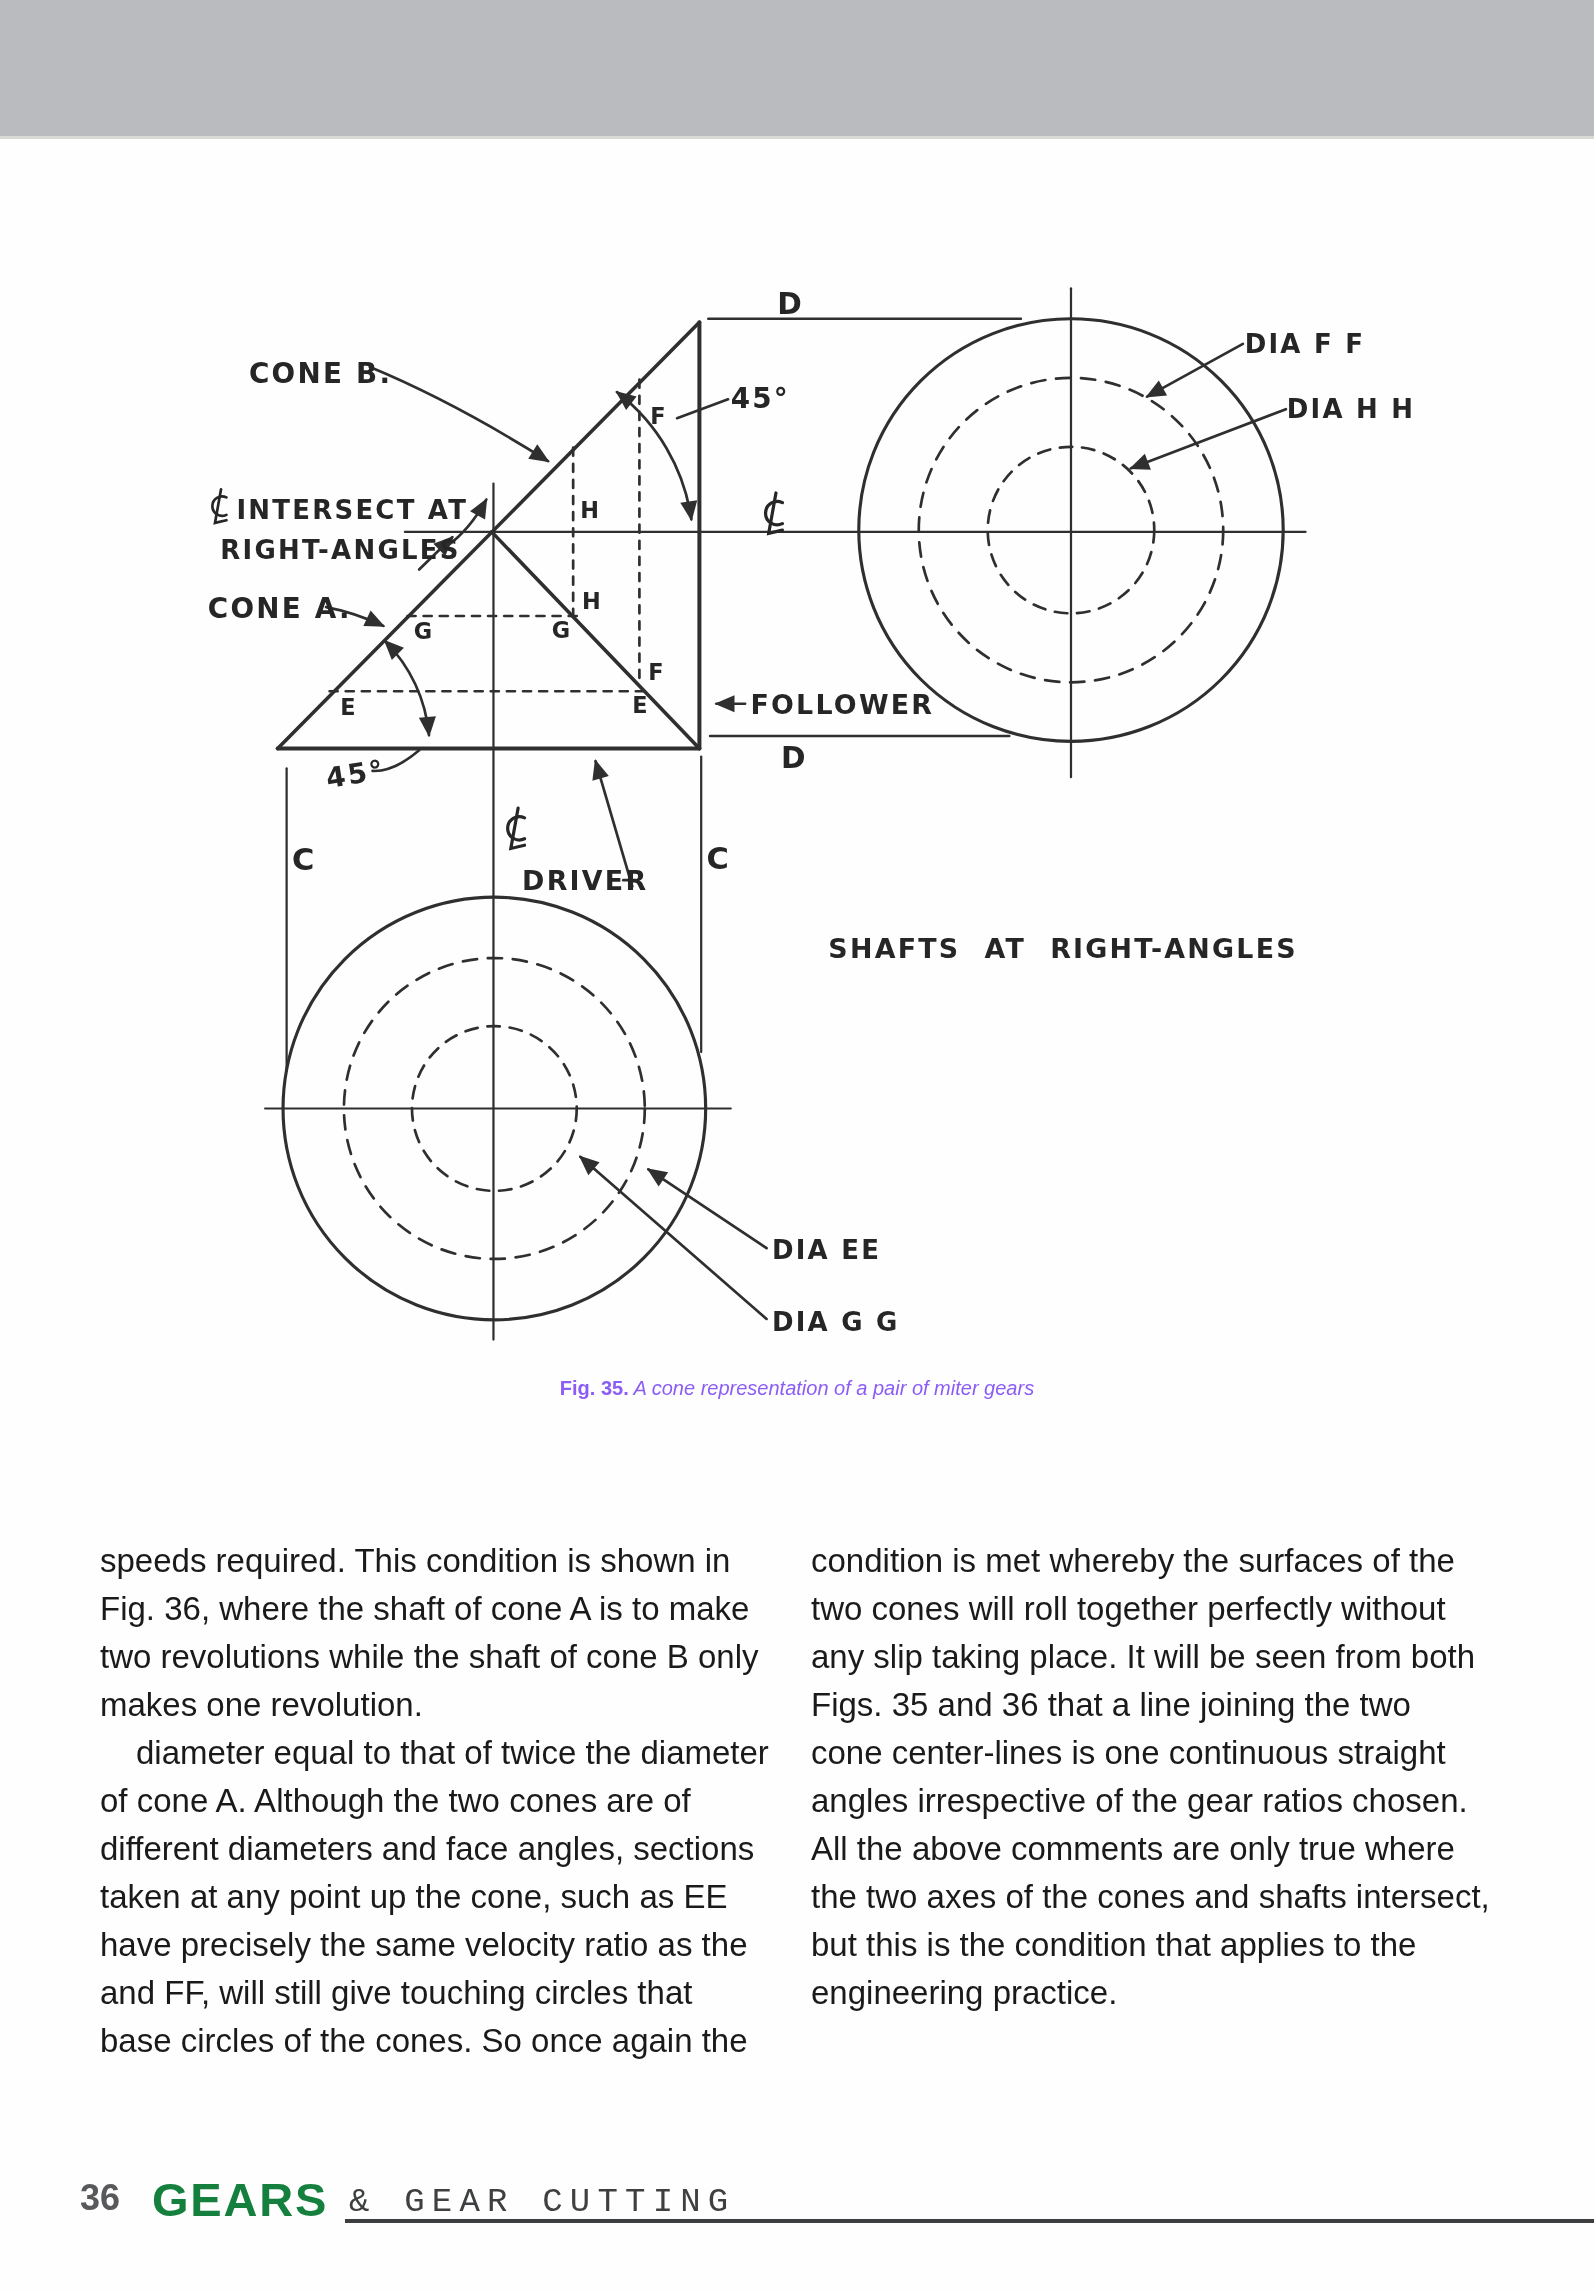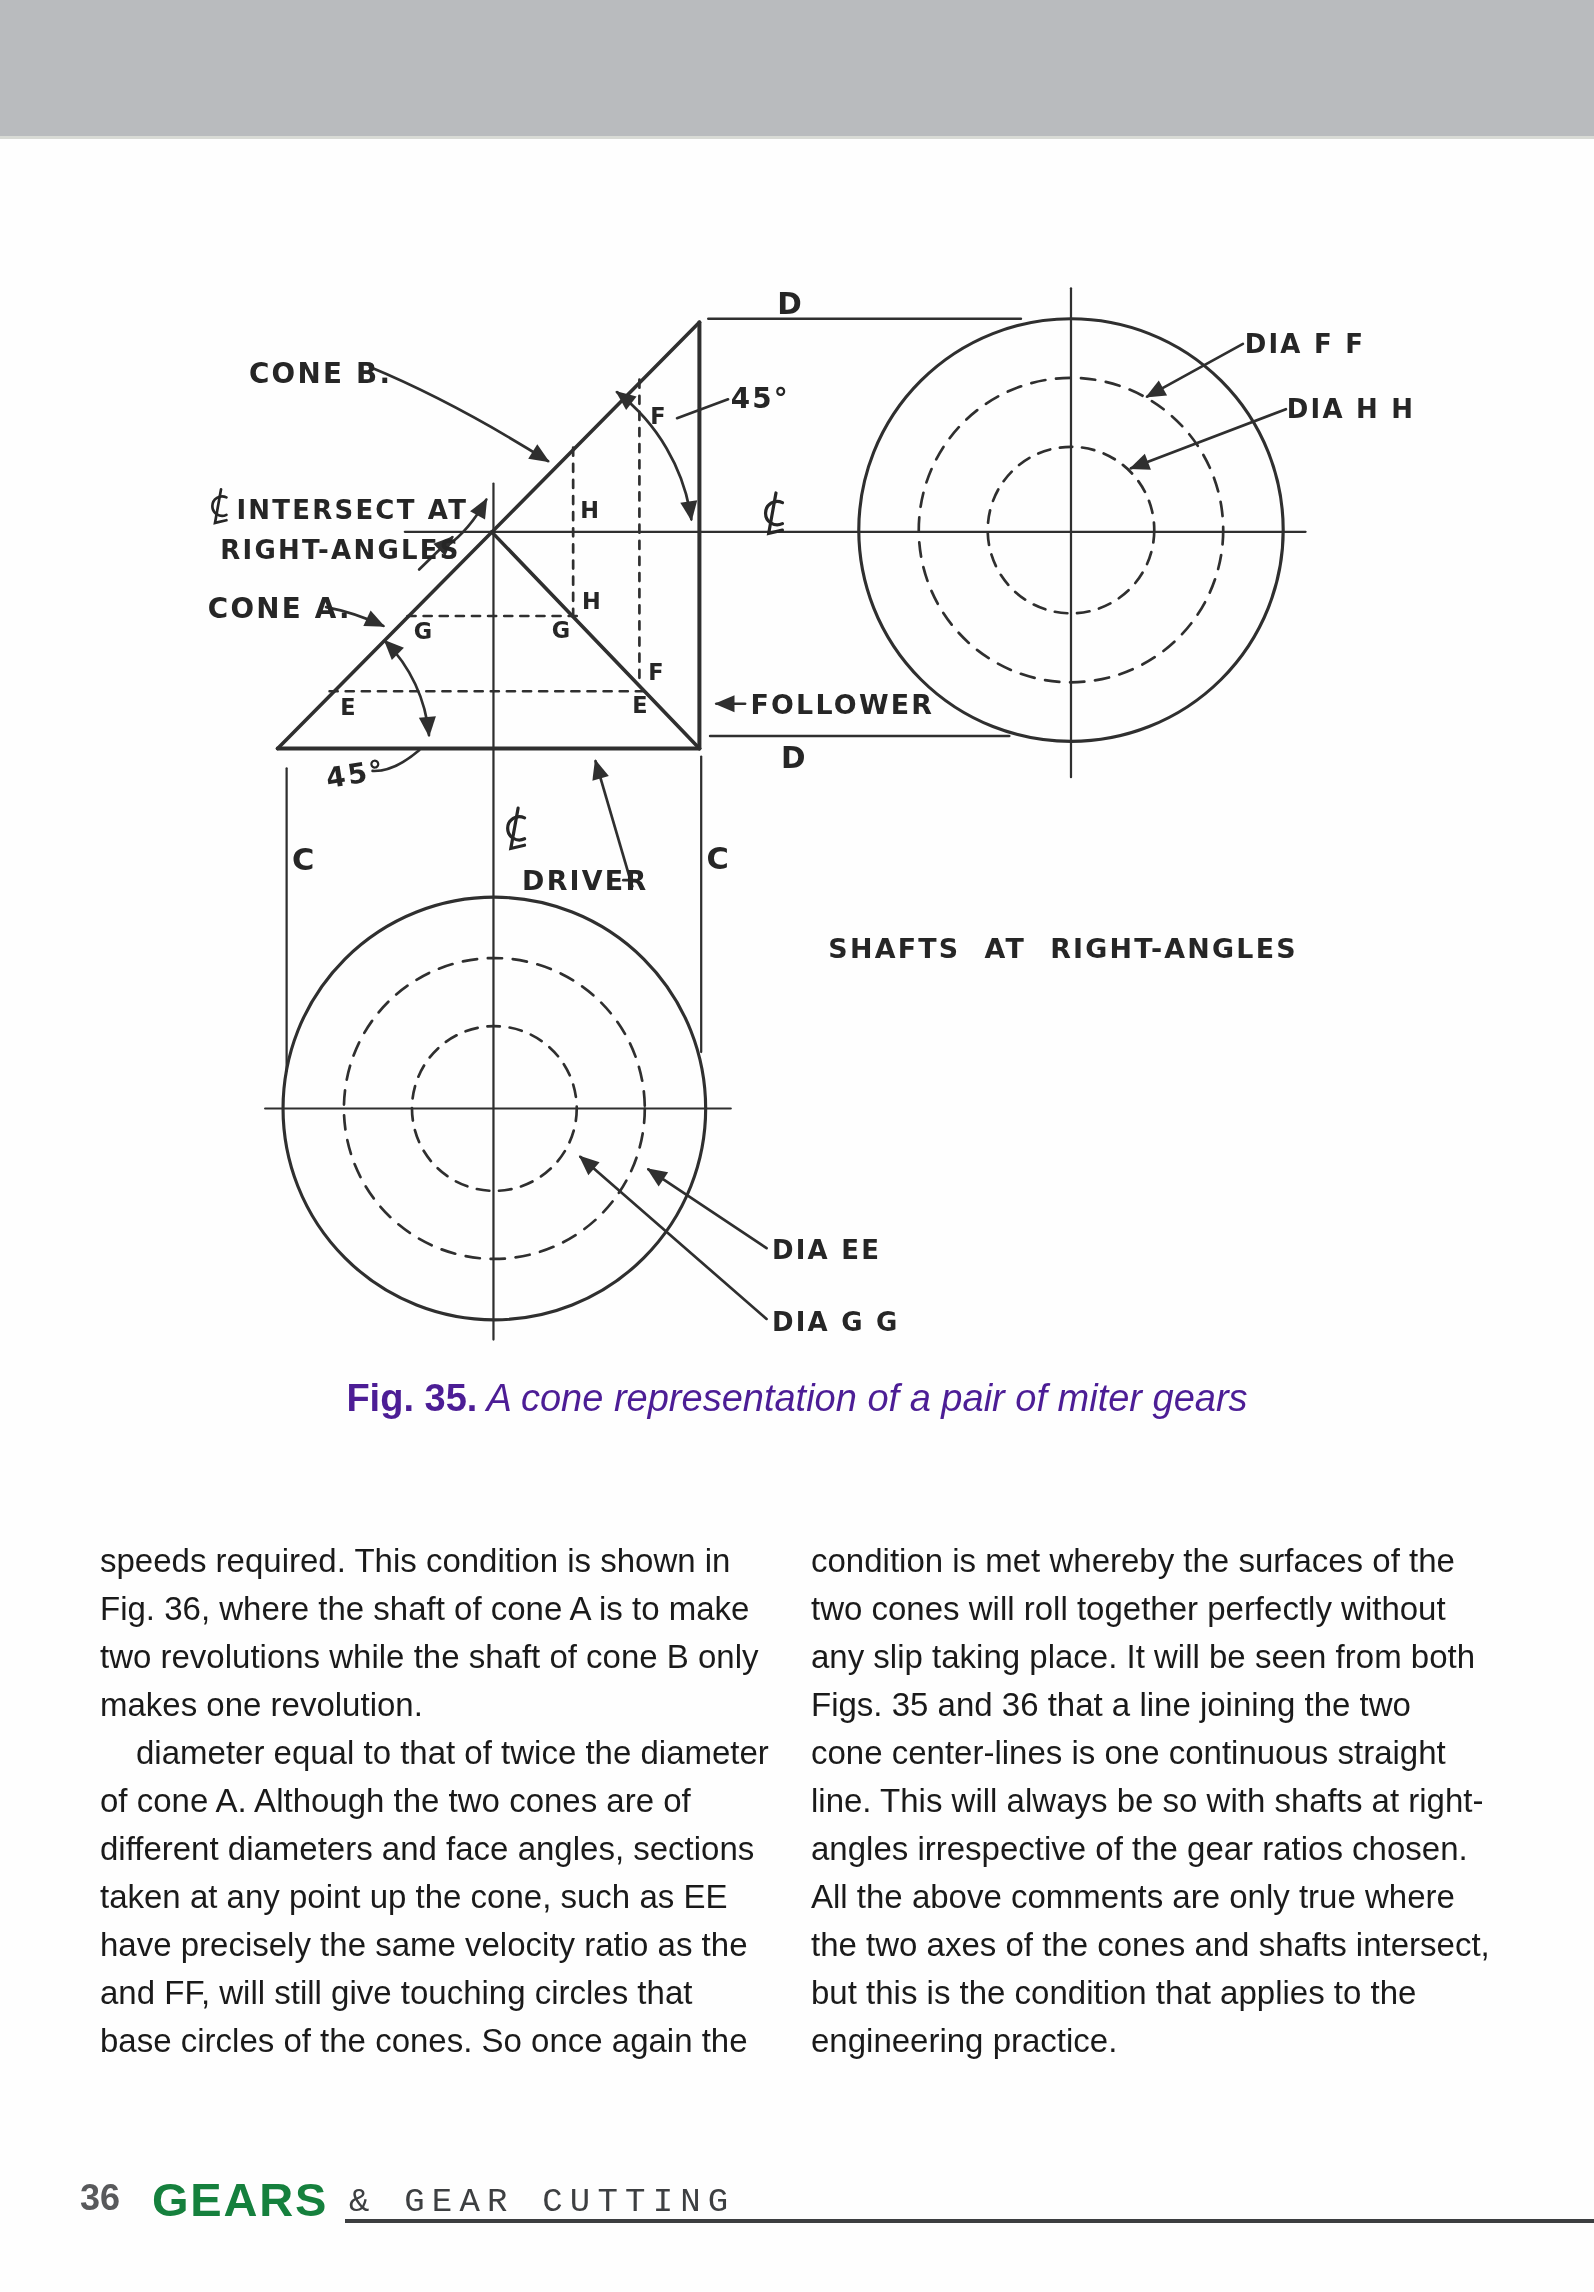--- a/index.html
+++ b/index.html
@@ -2,21 +2,21 @@
 <html style="font-size:14.3px"><head>
 <meta charset="utf-8">
 <style>
   html,body{margin:0;padding:0;background:#ffffff;}
   .page{position:relative;width:1594px;height:2293px;background:#fefefe;overflow:hidden;
         font-family:"Liberation Sans",sans-serif;color:#161616;}
   .topbar{position:absolute;left:0;top:0;width:1594px;height:136px;background:#b9bbbe;border-bottom:3.6px solid #d8dad5;}
   svg.diagram{position:absolute;left:0;top:0;}
   .hand{font-family:"DejaVu Sans",sans-serif;font-weight:600;letter-spacing:2.5px;fill:#262626;}
   .lett{font-family:"DejaVu Sans",sans-serif;font-weight:600;fill:#262626;}
-  .caption{position:absolute;left:0;top:1377px;width:1594px;text-align:center;font-size:38px;color:#4c1d95;}
+  .caption{position:absolute;left:0;top:1377px;width:1594px;text-align:center;font-size:20px;color:#8b5cf6;}
   .caption .cap-label{font-weight:bold;font-style:normal;}
   .caption .cap-text{font-style:italic;}
   .col{position:absolute;top:1537px;font-size:33px;line-height:48px;color:#1a1a1a;}
   .col .t-line{white-space:nowrap;}
   .col-left{left:100px;width:681px;}
   .col-right{left:811px;width:699px;}
   .indent-first .t-line:first-child{text-indent:36px;}
   .footer{position:absolute;left:12px;top:2172px;width:1594px;height:72px;}
   .pagenum{position:absolute;left:68px;top:5.4px;font-size:36px;font-weight:bold;color:#58595b;}
   .booktitle{position:absolute;left:140px;top:0px;font-size:47px;font-weight:900;letter-spacing:1.8px;color:#15803d;}
@@ -144,21 +144,20 @@
       </div>
   </div>
 
   <div class="col col-right">
     <div>
         <div class="t-line">condition is met whereby the surfaces of the</div>
         <div class="t-line">two cones will roll together perfectly without</div>
         <div class="t-line">any slip taking place. It will be seen from both</div>
         <div class="t-line">Figs. 35 and 36 that a line joining the two</div>
         <div class="t-line">cone center-lines is one continuous straight</div>
-        <div class="t-line">line. This will always be so with shafts at right-</div>
         <div class="t-line">angles irrespective of the gear ratios chosen.</div>
         <div class="t-line">All the above comments are only true where</div>
         <div class="t-line">the two axes of the cones and shafts intersect,</div>
         <div class="t-line">but this is the condition that applies to the</div>
         <div class="t-line">engineering practice.</div>
       </div>
   </div>
 
   <div class="footer">
     <span class="pagenum">36</span>

